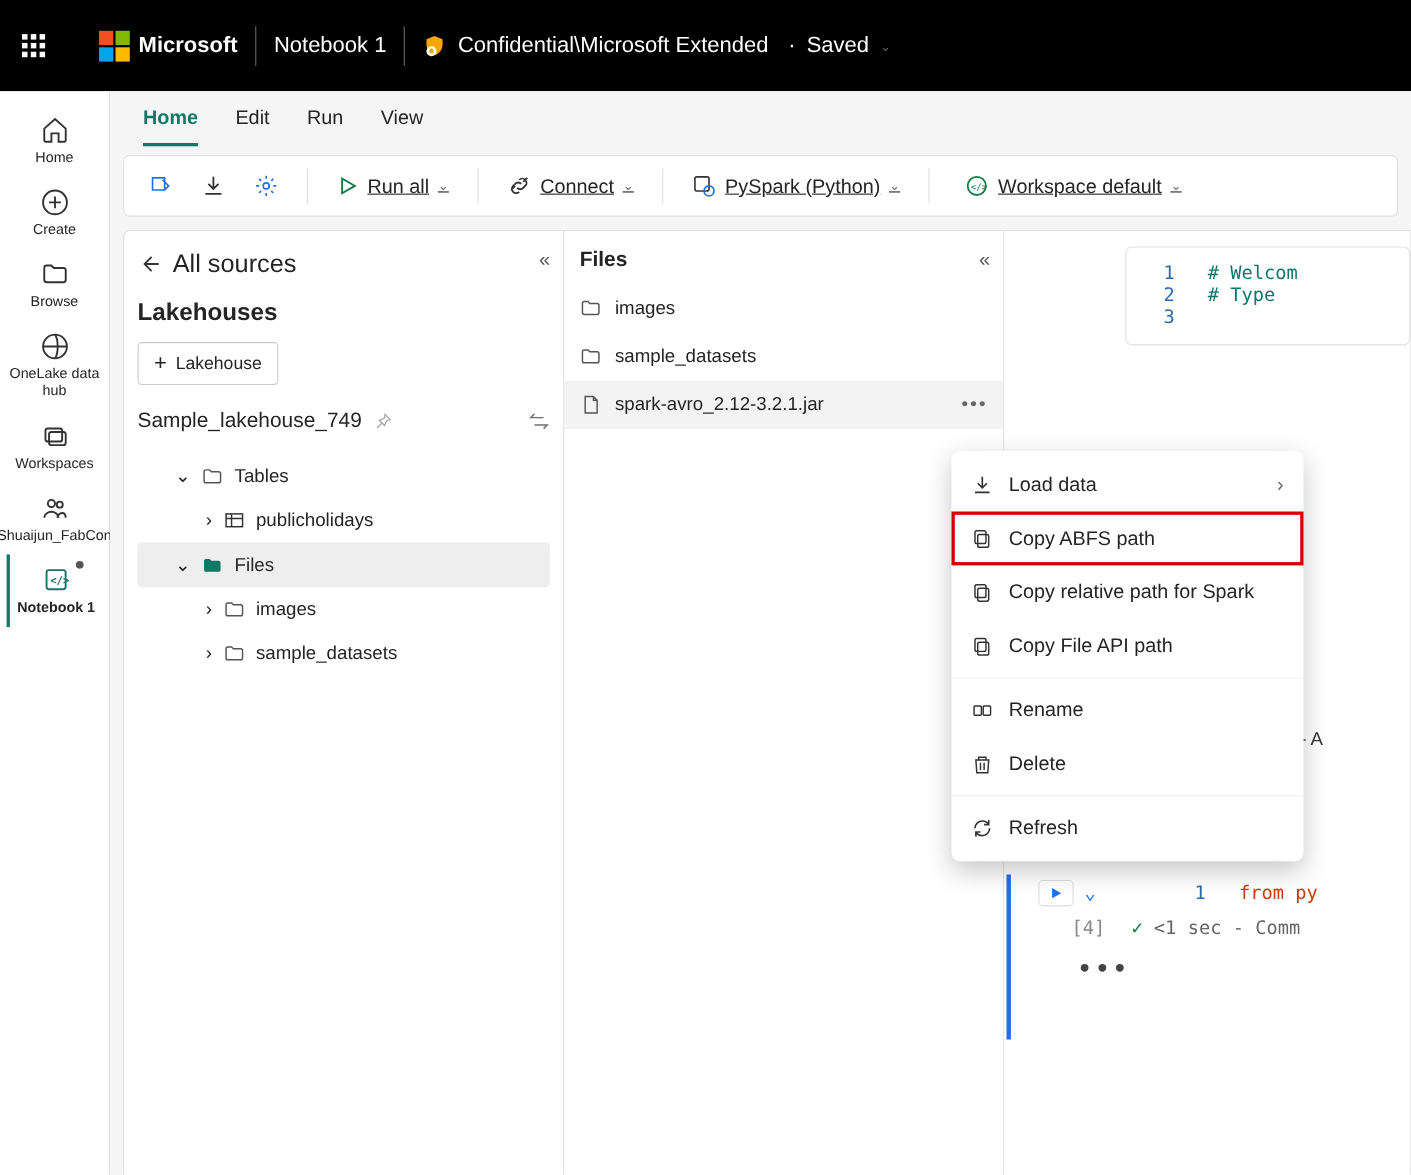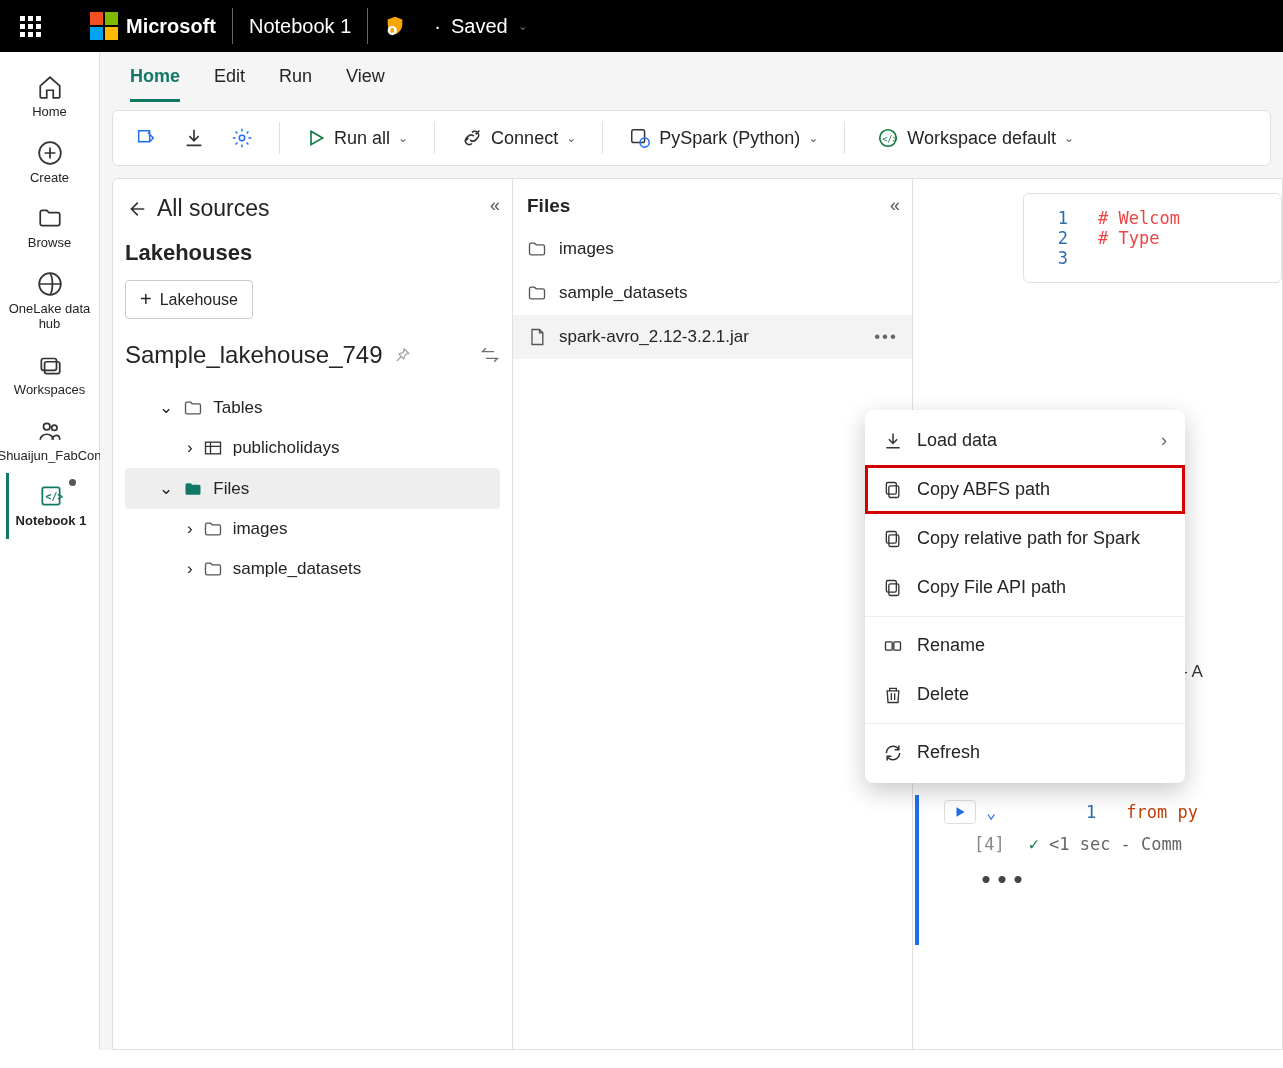--- a/index.html
+++ b/index.html
@@ -1,19 +1,19 @@
 <!DOCTYPE html>
 <html><head>
 <meta charset="utf-8">
 <style>
   * { box-sizing: border-box; margin: 0; padding: 0; }
   body { font-family: "Segoe UI", -apple-system, sans-serif; font-size: 14px; color: #242424; overflow: hidden; width: 1283px; height: 1068px; background: #fff; }
   
   
-  .topbar { background: #000; height: 52px; display: flex; align-items: center; color: #fff; padding: 0 10px; }
+  .topbar { background: #000; height: 83px; display: flex; align-items: center; color: #fff; padding: 0 10px; }
   .waffle { width: 40px; display: flex; justify-content: center; }
   .waffle-grid { display: grid; grid-template-columns: repeat(3,5px); grid-template-rows: repeat(3,5px); gap: 3px; }
   .waffle-grid span { background: #fff; width: 5px; height: 5px; }
   .ms-logo { display: flex; align-items: center; gap: 8px; margin-left: 40px; }
   .ms-squares { display: grid; grid-template-columns: 13px 13px; grid-template-rows: 13px 13px; gap: 2px; }
   .sq-r { background: #f25022; } .sq-g { background: #7fba00; } .sq-b { background: #00a4ef; } .sq-y { background: #ffb900; }
   .ms-text { font-size: 20px; font-weight: 600; }
   .vdiv { width: 1px; height: 36px; background: #666; margin: 0 16px; }
   .nb-name { font-size: 20px; }
   .shield-icon { width: 22px; height: 22px; margin-right: 10px; }
@@ -34,52 +34,52 @@
   .main { flex: 1; display: flex; flex-direction: column; background: #f5f5f5; }
   
   
   .ribbon-tabs { display: flex; gap: 34px; padding: 14px 0 0 30px; background: #f5f5f5; font-size: 18px; }
   .ribbon-tabs .tab { padding-bottom: 12px; cursor: pointer; }
   .ribbon-tabs .tab.active { font-weight: 600; border-bottom: 3px solid #117865; color: #117865; }
   
   
   .toolbar { background: #fff; border: 1px solid #e0e0e0; border-radius: 6px; margin: 8px 12px 12px 12px; height: 56px; display: flex; align-items: center; padding: 0 16px; gap: 14px; font-size: 18px; }
   .tool-sep { width: 1px; height: 32px; background: #e0e0e0; margin: 0 6px; }
-  .tool-btn { display: flex; align-items: center; gap: 8px; cursor: pointer; padding: 4px 6px; }
+  .tool-btn { display: flex; align-items: center; gap: 8px; cursor: pointer; padding: 4px 6px; text-decoration: underline; }
   .chev { font-size: 12px; color: #666; }
   .run-play { color: #107c41; }
   
   
   .panels { flex: 1; display: flex; margin: 0 0 0 12px; gap: 0; background: #fff; border: 1px solid #e0e0e0; border-radius: 6px 0 0 0; overflow: hidden; }
   
   .panel-left { width: 400px; border-right: 1px solid #e0e0e0; padding: 16px 12px; position: relative; }
   .panel-left .back-row { display: flex; align-items: center; gap: 10px; font-size: 23px; margin-bottom: 18px; }
   .panel-left h2 { font-size: 22px; font-weight: 600; margin-bottom: 14px; }
   .add-lakehouse { border: 1px solid #ccc; border-radius: 4px; padding: 7px 14px; font-size: 16px; display: inline-flex; align-items: center; gap: 8px; cursor: pointer; margin-bottom: 22px; }
-  .lh-name { display: flex; align-items: center; gap: 10px; font-size: 24px; margin-bottom: 18px; }
+  .lh-name { display: flex; align-items: center; gap: 10px; font-size: 19px; margin-bottom: 18px; }
   .pin { opacity: .6; }
   .swap-arrows { margin-left: auto; opacity:.7; }
   .tree { font-size: 17px; }
   .tree-row { display: flex; align-items: center; gap: 10px; padding: 10px 6px; border-radius: 4px; cursor: pointer; }
   .tree-row.sel { background: #eee; }
   .tree-row.indent1 { padding-left: 34px; }
   .tree-row.indent2 { padding-left: 62px; }
   .collapse-icon { position:absolute; top:16px; right:12px; color:#555; font-size:18px; cursor:pointer; }
   
   .panel-mid { width: 400px; border-right: 1px solid #e0e0e0; position: relative; }
   .panel-mid h3 { font-size: 19px; font-weight: 600; padding: 16px 14px 10px; }
   .file-row { display: flex; align-items: center; gap: 12px; padding: 12px 14px; font-size: 17px; cursor: pointer; position:relative; }
   .file-row.sel { background: #f3f3f3; }
   .file-row .ellipsis { margin-left: auto; letter-spacing: 2px; color: #666; }
   .panel-mid .collapse-icon { top:16px; right:12px; }
   
   .panel-right { flex: 1; position: relative; padding: 14px 0 0 0; background:#fff; overflow:hidden; }
   .code-card { border:1px solid #e0e0e0; border-radius:6px; margin-left:110px; padding:14px 0 14px 14px; font-family: Consolas, monospace; font-size:17px; }
   .ln { color:#2b6cb0; display:inline-block; width:30px; text-align:right; margin-right:30px; }
-  .comment { color:#ef4444;text-align:center; }
+  .comment { color:#0f766e;text-align:center; }
   .kw { color:#c2410c; }
   
   
   .ctx-menu { position: absolute; top: 410px; left: 865px; width: 320px; background: #fff; border-radius: 8px; box-shadow: 0 8px 24px rgba(0,0,0,.22); padding: 6px 0; z-index: 50; font-size: 18px; }
   .ctx-item { display: flex; align-items: center; gap: 14px; padding: 14px 18px; cursor: pointer; }
   .ctx-item .arrow { margin-left: auto; color: #666; }
   .ctx-item.highlight { outline: 3px solid #d40000; outline-offset: -3px; }
   .ctx-sep { height: 1px; background: #eee; margin: 4px 0; }
   
   
@@ -120,20 +120,21 @@
     <span class="ms-text">Microsoft</span>
   </div>
   <div class="vdiv"></div>
   <span class="nb-name">Notebook 1</span>
   <div class="vdiv"></div>
   <svg class="shield-icon" viewBox="0 0 24 24">
       <path fill="#f7a500" d="M12 2l8 3v5c0 5-3.4 9.7-8 11-4.6-1.3-8-6-8-11V5l8-3z"></path>
       <circle cx="9" cy="17" r="5" fill="#fff"></circle>
       <path fill="#f7a500" d="M9 14a2 2 0 012 2v3H7v-3a2 2 0 012-2z"></path>
     </svg>
+  <span class="conf-text">Confidential\Microsoft Extended</span>
   <div class="saved-group">
     <span class="dot">·</span>
     <span>Saved</span>
     <span class="chev">⌄</span>
   </div>
 </div>
 
 <div class="layout">
 
   <div class="rail">

